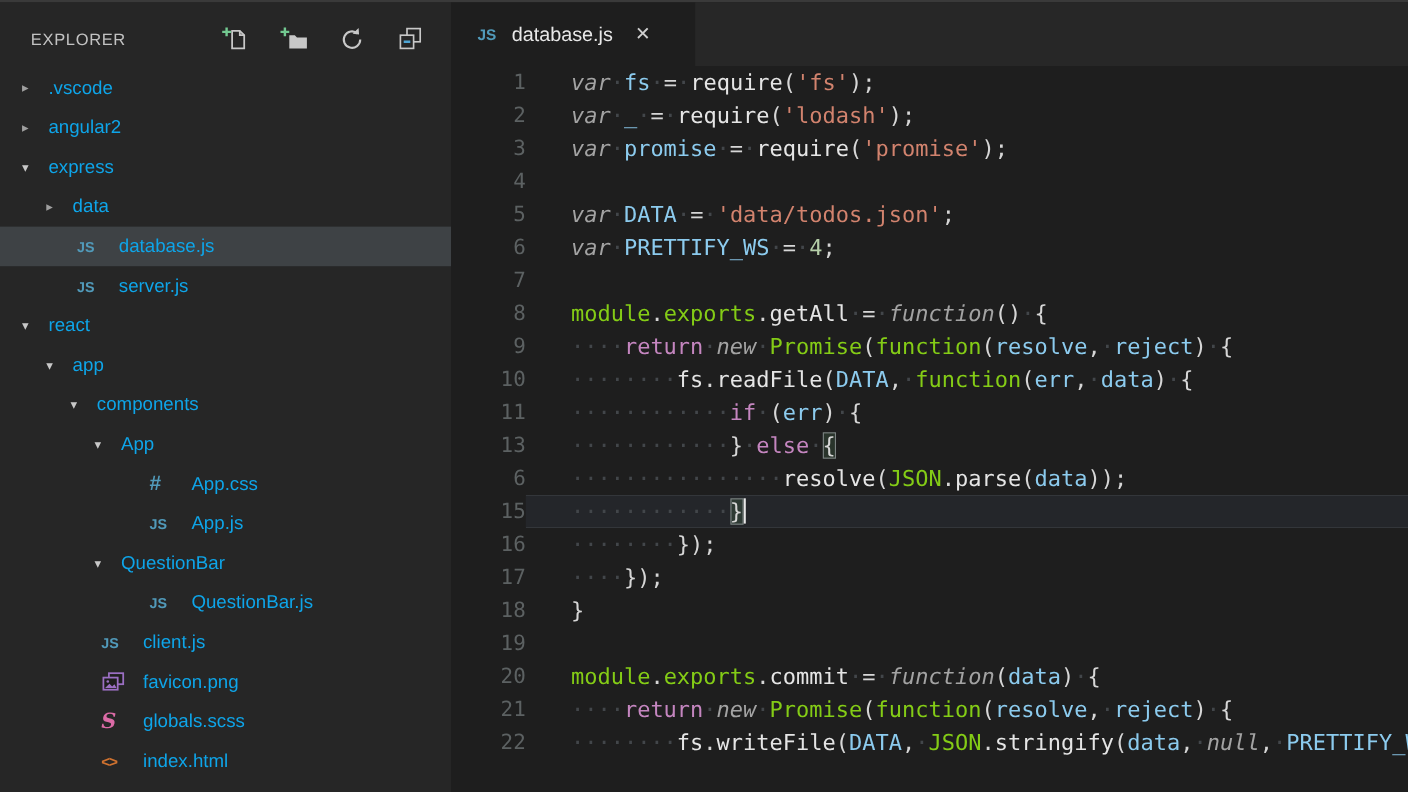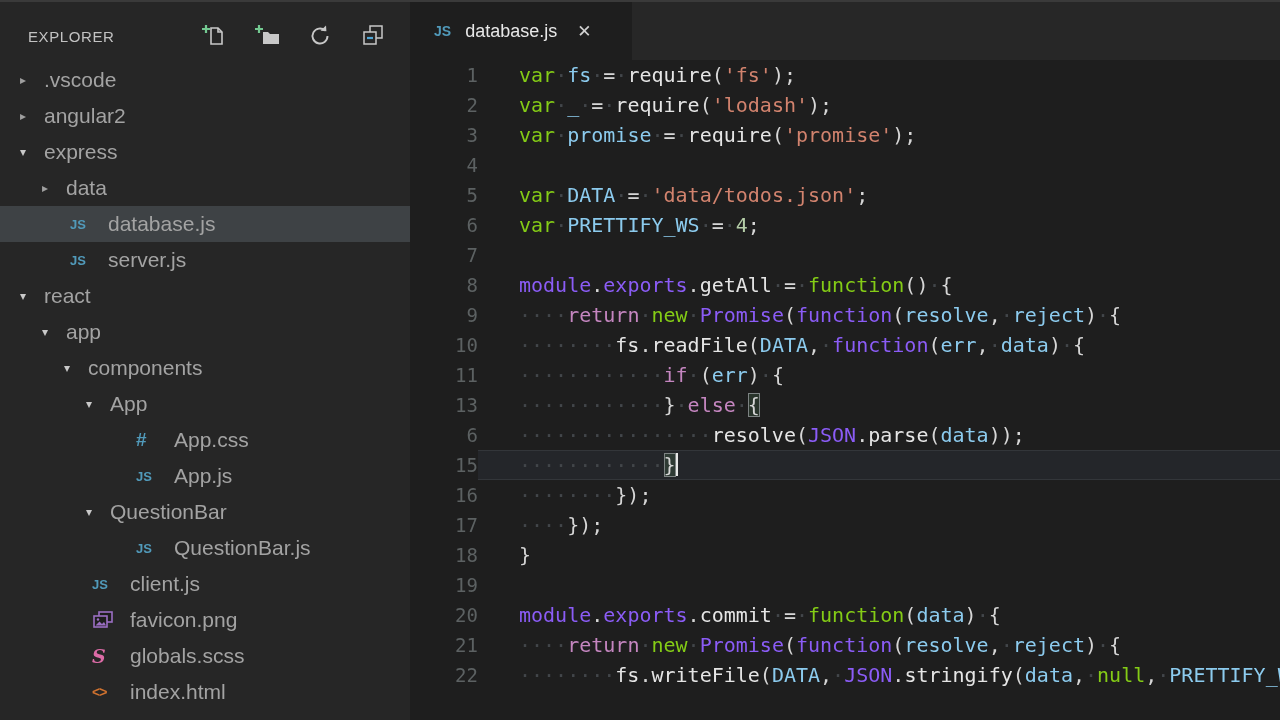--- a/index.html
+++ b/index.html
@@ -17,47 +17,47 @@
   .sidebar-title { font-size:15px; letter-spacing:0.6px; color:#c2c2c2; flex:1; }
   .sidebar-actions { display:flex; gap:27px; align-items:center; }
   .action-btn { width:26px; height:26px; cursor:pointer; display:flex; align-items:center; justify-content:center; }
 
   .tree { flex:1; overflow:hidden; }
   .tree-row { height:36px; display:flex; align-items:center; cursor:pointer; }
   .tree-row.selected { background:#3e4245; }
   .twisty { width:14px; display:inline-block; font-family:"DejaVu Sans", sans-serif; font-size:12px; line-height:1; flex:none; }
   .twisty.exp { color:#c8c8c8; }
   .twisty.col { color:#9f9f9f; }
-  .tree-label { color:#a3a3a3; font-size:21px; margin-left:10px; white-space:nowrap; }
+  .tree-label { color:#0ea5e9; font-size:17px; margin-left:10px; white-space:nowrap; }
   .file-icon { width:28px; flex:none; display:inline-flex; align-items:center; justify-content:flex-start; }
   .fi-js   { color:#519aba; font-weight:bold; font-size:13px; letter-spacing:0; }
   .fi-css  { color:#519aba; font-weight:bold; font-size:19px; }
   .fi-sass { color:#dc6ba6; font-weight:bold; font-style:italic; font-size:19px; font-family:"DejaVu Serif", serif; }
   .fi-html { color:#d0722f; font-weight:bold; font-size:14px; letter-spacing:-1px; }
 
   
   .main { flex:1; height:100%; display:flex; flex-direction:column; background:#272727; min-width:0; }
   .tabbar { height:58px; display:flex; background:#272727; flex:none; }
   .tab { width:222px; background:#1e1e1e; display:flex; align-items:center; padding:0 16px 0 24px; cursor:pointer; }
   .tab-js-icon { color:#519aba; font-weight:bold; font-size:14px; margin-right:14px; }
   .tab-title { color:#e8e8e8; font-size:18px; }
   .tab-close { color:#d0d0d0; font-size:17px; margin-left:20px; cursor:pointer; font-family:"DejaVu Sans", sans-serif; }
 
   .editor { flex:1; background:#1e1e1e; font-family:"DejaVu Sans Mono", monospace; font-size:20px; overflow:hidden; }
   .code-line { display:flex; height:30px; line-height:30px; white-space:pre; }
   .gutter { width:68px; flex:none; text-align:right; color:#5c6162; font-size:19px; }
   .content { flex:1; padding-left:41px; min-width:0; }
   .code-line.current .content { background:#24262a; box-shadow:0 1px 0 #33363a inset, 0 -1px 0 #33363a inset; }
 
-  .tk-kw { color:#84cc16; }
+  .tk-kw { color:#a3a3a3;font-style:italic; }
   .tk-vr { color:#8ccbee; }
   .tk-fn { color:#e5e5e5; }
   .tk-st { color:#d2836e; }
   .tk-pn { color:#d6d6d6; }
-  .tk-tl { color:#8b5cf6; }
+  .tk-tl { color:#84cc16; }
   .tk-ct { color:#c586c0; }
   .tk-nm { color:#b5cea8; }
   .tk-ws { color:#42464a; }
   .tk-mb { color:#d6d6d6; outline:1px solid #7d8383; outline-offset:-1px; background:rgba(80,130,90,0.22); }
   .cursor { display:inline-block; width:2px; height:23px; background:#e8e8e8; vertical-align:-4px; }
 </style>
 </head>
 <body>
 
 <div class="sidebar">

